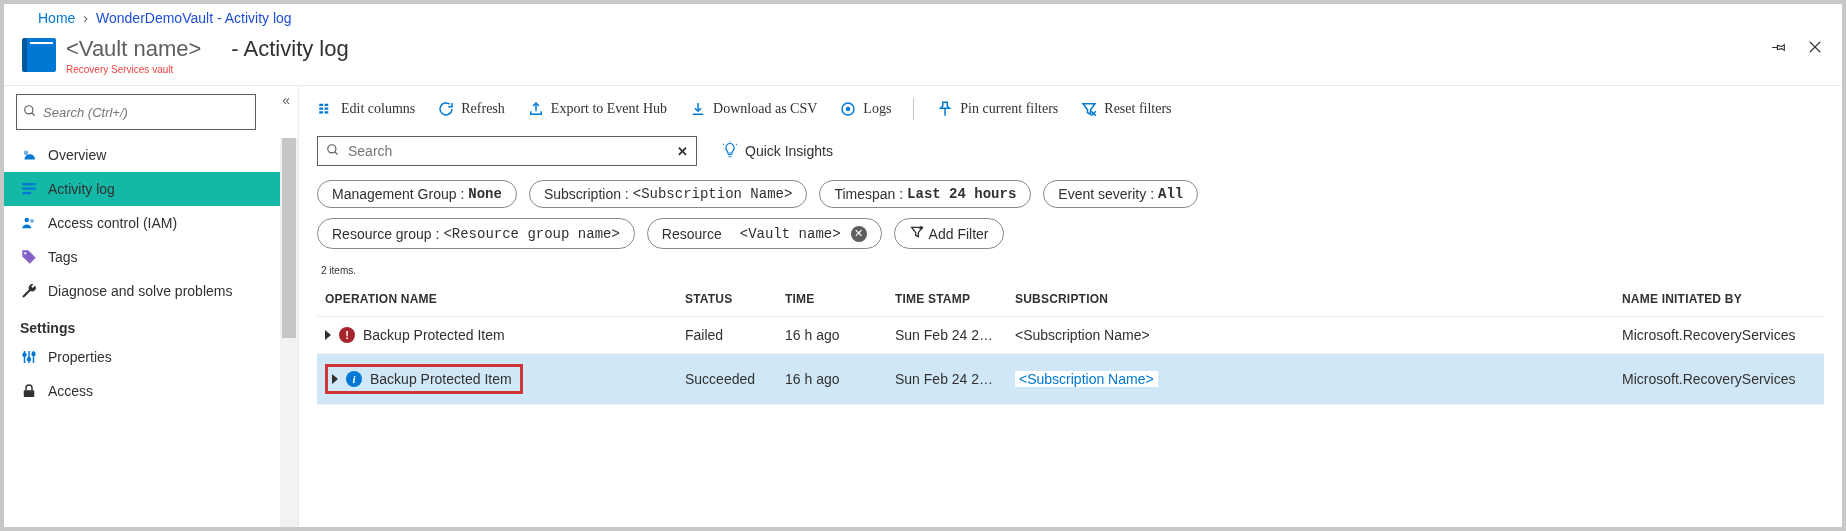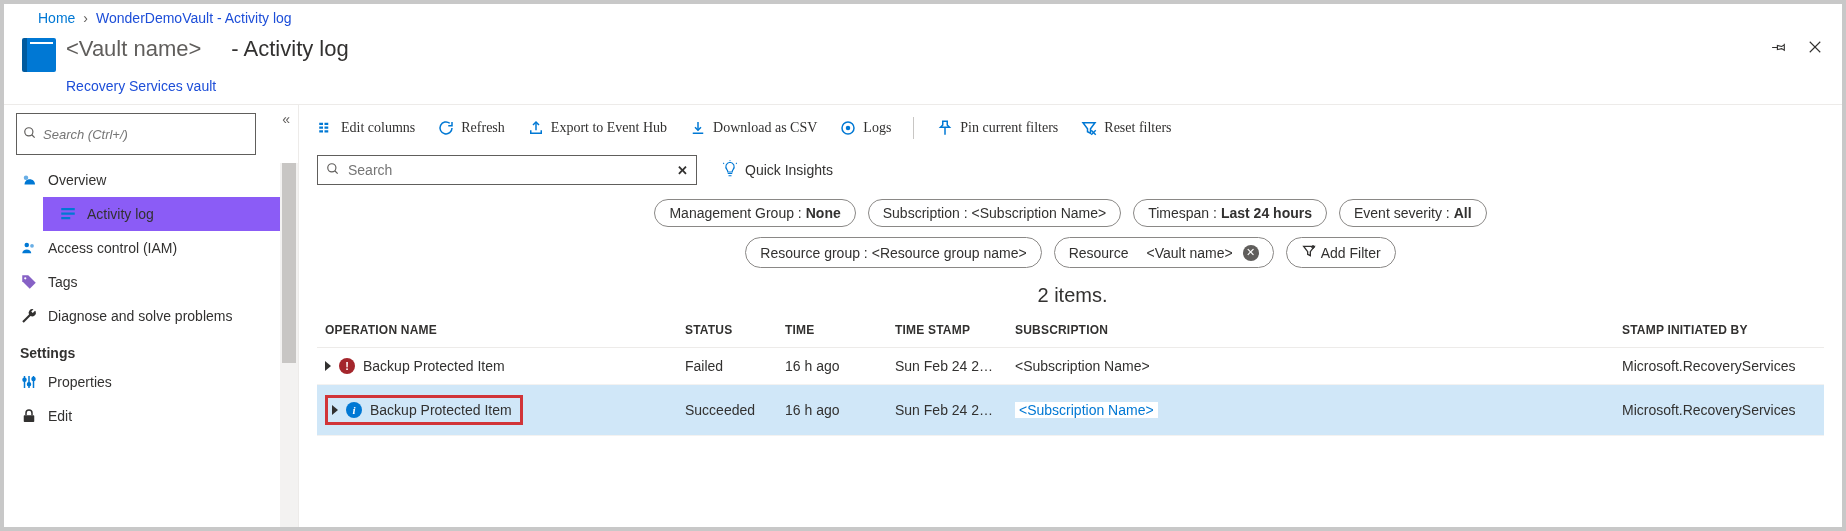--- a/index.html
+++ b/index.html
@@ -43,52 +43,52 @@
     margin-top: 2px;
     position: relative;
   }
   .vault-icon::after {
     content:""; position:absolute; top:4px; left:3px; right:3px; height:2px; background:#fff;
   }
   .vault-titleblock { display:flex; flex-direction:column; }
   .vault-title-row { display:flex; align-items:center; gap:30px;}
   .vault-title { font-size: 22px; font-weight: 400; color:#605e5c;}
   .activity-title { font-size: 22px; font-weight: 400;}
-  .vault-sub { font-size: 14px; color:#1d4ed8; margin-top:16px;}
+  .vault-sub { font-size: 10px; color:#ef4444; margin-top:2px;}
   .header-actions { position:absolute; right:18px; top:6px; display:flex; gap:18px; align-items:center;}
   .header-actions svg { width:18px; height:18px; cursor:pointer; }
 
   
   .body-area { display:flex; height: calc(100% - 78px); }
   .sidebar {
     width: 295px;
     border-right: 1px solid #edebe9;
     position: relative;
     display:flex;
     flex-direction:column;
   }
   .sidebar-scroll { overflow:hidden; flex:1; position:relative;}
   .collapse-caret {
     position:absolute; right:8px; top:6px; font-size:14px; color:#605e5c; cursor:pointer;
   }
   .search-wrap { padding: 8px 12px 8px 12px; }
   .search-box {
     display:flex; align-items:center;
-    border:1px solid #605e5c; height:42px; padding:0 6px; gap:6px;
+    border:1px solid #605e5c; height:36px; padding:0 6px; gap:6px;
     width: 240px;
   }
   .search-box input {
     border:none; outline:none; flex:1; font-style:italic; font-size:13px; color:#605e5c;
   }
   .nav-item {
     display:flex; align-items:center; gap:10px;
     padding: 8px 16px;
     font-size:14px; cursor:pointer;
   }
-  .nav-item.active { background:#8b5cf6;margin-left:39px; }
+  .nav-item.active { background:#14b8a6; }
   .nav-item .ico { width:18px; height:18px; display:flex; align-items:center; justify-content:center;}
   .nav-section { padding: 12px 16px 4px 16px; font-weight:600; font-size:14px; }
   .scrollbar-track {
     position:absolute; right:0; top:0; bottom:0; width:18px; background:#f3f2f1;
   }
   .scrollbar-thumb {
     position:absolute; right:2px; top:0; width:14px; height:200px; background:#c8c6c4;
   }
 
   
@@ -100,32 +100,32 @@
 
   .search-row { display:flex; align-items:center; gap:24px; margin:6px 0 14px 0;}
   .big-search {
     display:flex; align-items:center; border:1px solid #605e5c; height:30px; width:380px; padding:0 8px; gap:8px;
   }
   .big-search input { border:none; outline:none; flex:1; font-size:14px; color:#605e5c; }
   .big-search .clear { color:#323130; cursor:pointer; font-weight:bold;}
   .quick-insights { display:flex; align-items:center; gap:6px; font-size:14px; cursor:pointer;}
   .quick-insights .ico { color:#0078d4; }
 
-  .pill-row { display:flex; flex-wrap:wrap; gap:12px; margin-bottom:10px;justify-content:center;}
+  .pill-row { display:flex; flex-wrap:wrap; gap:12px; margin-bottom:10px;}
   .pill {
     border:1px solid #8a8886; border-radius:16px; padding:5px 14px; font-size:14px;
     display:flex; align-items:center; gap:4px; cursor:pointer; background:#fff;
   }
   .pill .label { color:#323130; }
-  .pill .value { font-weight:600; }
+  .pill .value { font-weight:600;font-family:Liberation Mono, monospace; }
   .pill .value.placeholder { font-weight:400; }
   .pill .x { margin-left:6px; width:16px;height:16px;border-radius:50%; background:#605e5c; color:#fff; display:flex;align-items:center;justify-content:center; font-size:11px;}
   .pill.addf .ico { color:#323130; }
 
-  .items-count { font-size:20px; margin:16px 0 6px 4px;text-align:center; }
+  .items-count { font-size:10px; margin:16px 0 6px 4px; }
 
   table.grid { width:100%; border-collapse:collapse; font-size:14px; }
   table.grid th {
     text-align:left; font-size:12px; font-weight:700; color:#323130;
     padding:10px 8px; border-bottom:1px solid #edebe9; letter-spacing:0.2px;
   }
   table.grid td { padding:10px 8px; border-bottom:1px solid #f3f2f1; vertical-align:middle;}
   tr.row-selected td { background:#d0e7f8; }
   .op-cell { display:flex; align-items:center; gap:8px; }
   .caret-right {
@@ -246,21 +246,21 @@
         </span>
         <span>Properties</span>
       </div>
       <div class="nav-item">
         <span class="ico">
           <svg width="18" height="18" viewBox="0 0 24 24" fill="#323130">
               <rect x="5" y="11" width="14" height="9" rx="1"></rect>
               <path d="M8 11V8a4 4 0 0 1 8 0v3" fill="none" stroke="#323130" stroke-width="2"></path>
             </svg>
         </span>
-        <span>Edit</span>
+        <span>Access</span>
       </div>
       <div class="scrollbar-track">
         <div class="scrollbar-thumb"></div>
       </div>
     </div>
   </div>
 
   <div class="main">
 
     <div class="toolbar">
@@ -406,21 +406,21 @@
     <div class="items-count">2 items.</div>
 
     <table class="grid">
       <thead>
         <tr>
           <th style="width:360px">OPERATION NAME</th>
           <th style="width:100px">STATUS</th>
           <th style="width:110px">TIME</th>
           <th style="width:120px">TIME STAMP</th>
           <th>SUBSCRIPTION</th>
-          <th style="width:210px">STAMP INITIATED BY</th>
+          <th style="width:210px">NAME INITIATED BY</th>
         </tr>
       </thead>
       <tbody id="table-body">
       <tr>
             <td>
               <div class="op-cell">
                 <span class="caret-right"></span>
                 <span class="status-ico fail">!</span>
                 <span>Backup Protected Item</span>
               </div>

